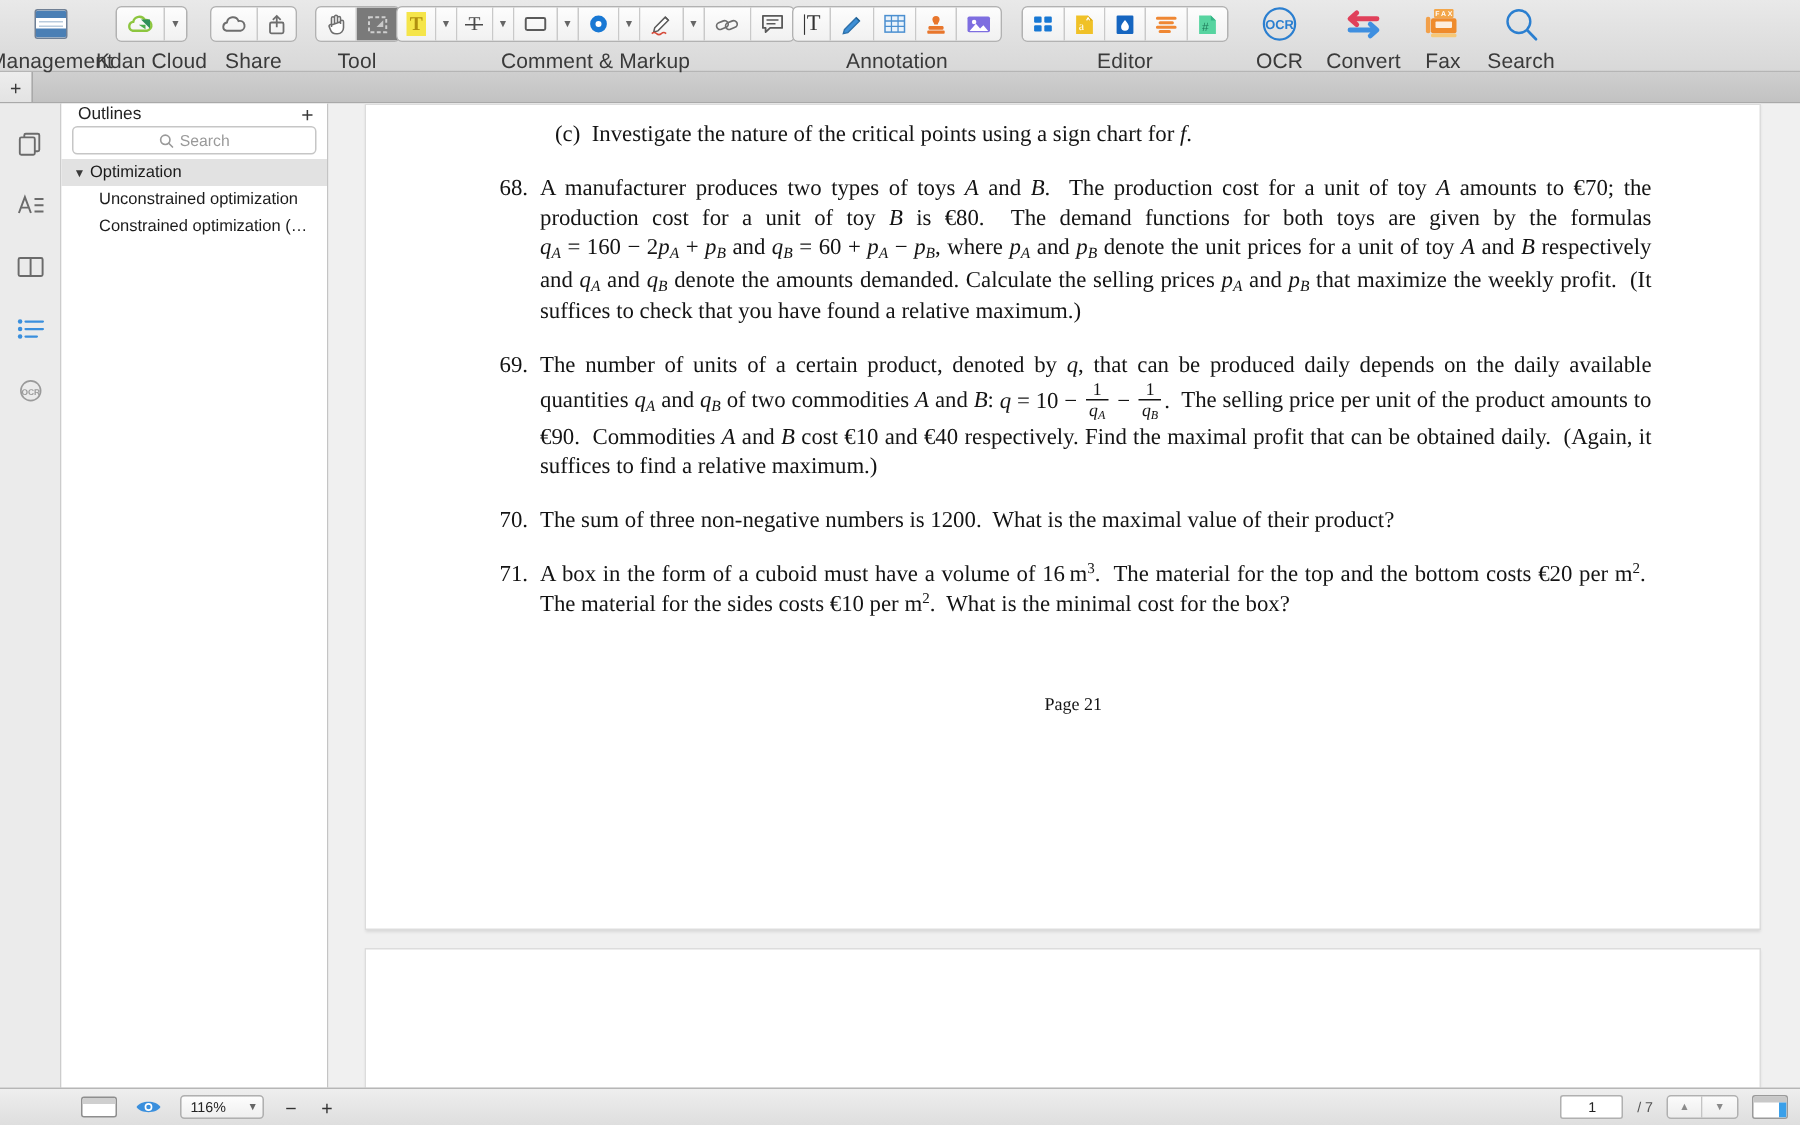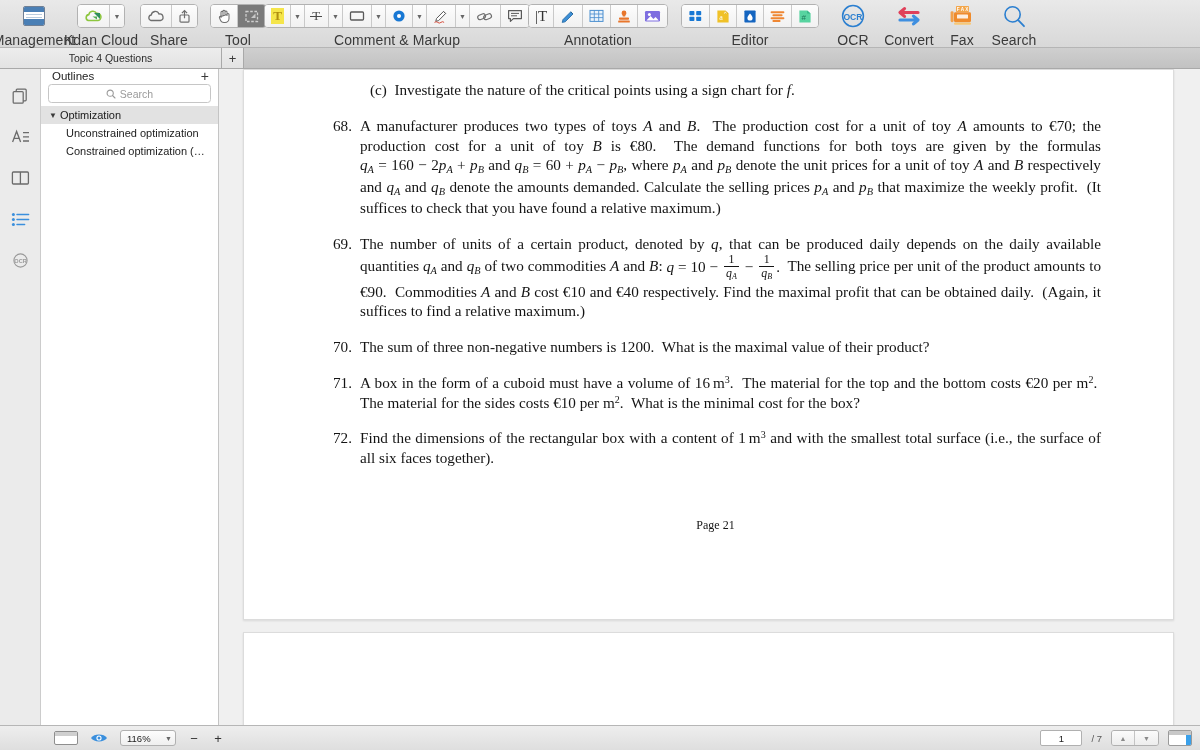--- a/index.html
+++ b/index.html
@@ -487,23 +487,20 @@
             <circle cx="11.6" cy="10.4" r="7.6" fill="none" stroke="#2b7fd0" stroke-width="1.6"></circle>
             <path d="M17.2 16.2 L23 22.2" stroke="#2b7fd0" stroke-width="1.8" stroke-linecap="round"></path>
           </svg>
         </div>
       </div>
       <div class="tlabel">Search</div>
     </div>
   </div>
 
   <div class="tabbar">
-    <div class="tab first">
-      <span>Topic 4 Questions</span>
-    </div>
     <div class="tabplus">
       <span>+</span>
     </div>
     <div class="tabfill"></div>
   </div>
 
   <div class="body">
 
     <div class="rail">
       <div class="railbtn">
@@ -597,25 +594,20 @@
               <div class="txt">The sum of three non-negative numbers is 1200.&nbsp; What is the maximal value of their product?</div>
             </div>
 
             <div class="prob">
               <div class="num">71.</div>
               <div class="txt">A box in the form of a cuboid must have a volume of 16 m<sup class="s">3</sup>.&nbsp; The material for the top and the bottom
               costs €20 per m<sup class="s">2</sup>.&nbsp; The material for the sides costs €10 per m<sup class="s">2</sup>.&nbsp; What is the minimal cost for the
               box?</div>
             </div>
 
-            <div class="prob">
-              <div class="num">72.</div>
-              <div class="txt">Find the dimensions of the rectangular box with a content of 1 m<sup class="s">3</sup> and with the smallest total surface
-              (i.e., the surface of all six faces together).</div>
-            </div>
 
             <div class="pagefoot">Page 21</div>
           </div>
         </div>
 
         <div class="page page2"></div>
       </div>
     </div>
   </div>
 

